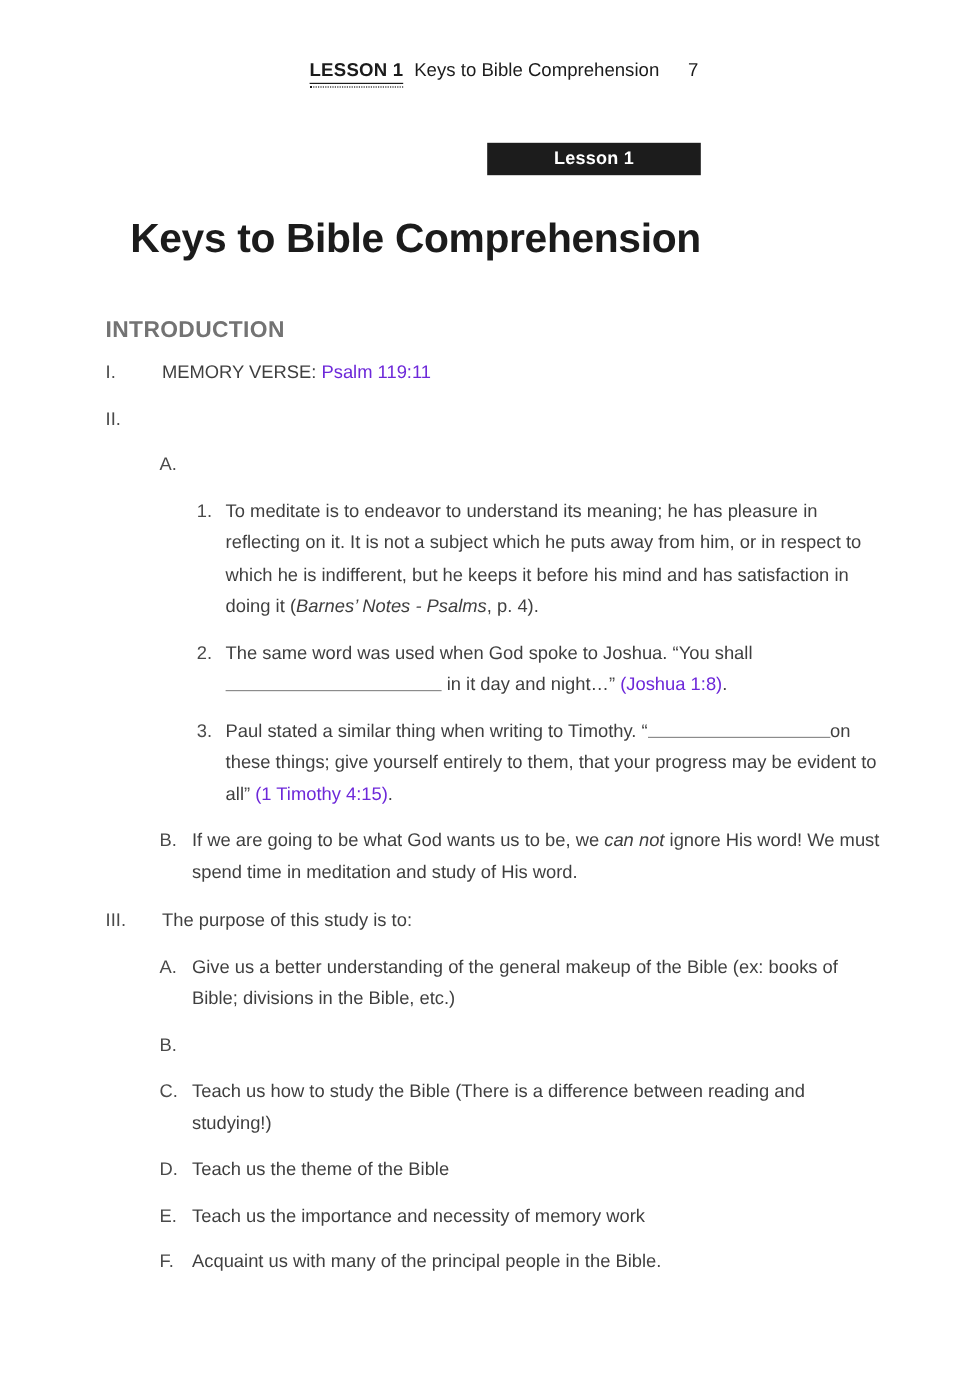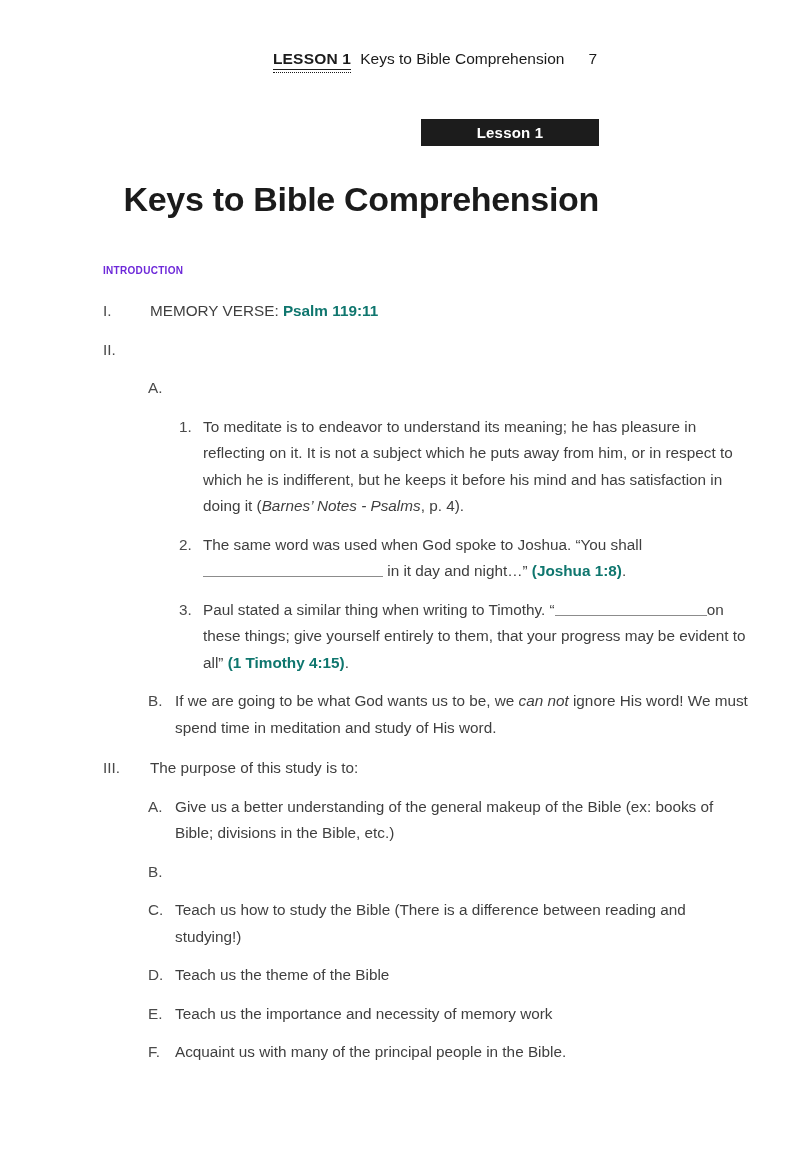--- a/index.html
+++ b/index.html
@@ -15,21 +15,20 @@
     color: #3a3a3a;
     overflow: hidden;
   }
 
   .page {
     position: absolute;
     left: 0; top: 0;
     width: 644px;
     height: 1149px;
     background: #ffffff;
-    margin-left: 15px;
   }
 
   
   .running-header {
     position: absolute;
     left: 62px;
     right: 62px;
     top: 50px;
     height: 28px;
     display: flex;
@@ -94,23 +93,23 @@
     letter-spacing: -0.3px;
     text-align: right;
     white-space: nowrap;
   }
 
   
   .section-heading {
     position: absolute;
     left: 88px;
     top: 265px;
-    font-size: 10px;
-    font-weight: bold;
-    color: #6d28d9;
+    font-size: 19px;
+    font-weight: bold;
+    color: #737373;
     letter-spacing: 0.3px;
   }
 
   
   .body-outline {
     position: absolute;
     left: 0;
     top: 298px;
     width: 800px;
   }
@@ -148,21 +147,21 @@
   .lvl-alpha > .marker { width: 27px; }
 
   
   .lvl-num {
     padding-left: 164px;
     padding-right: 62px;
     margin-bottom: 12px;
   }
   .lvl-num > .marker { width: 24px; }
 
-  b, .bold { font-weight: bold; color: #0f766e; }
+  b, .bold { font-weight: normal; color: #6d28d9; }
   i, .ital { font-style: italic; }
 
   
   .blank {
     display: inline-block;
     border-bottom: 1.2px solid #8c8c8c;
     vertical-align: baseline;
     height: 15px;
     margin-bottom: -1px;
   }

